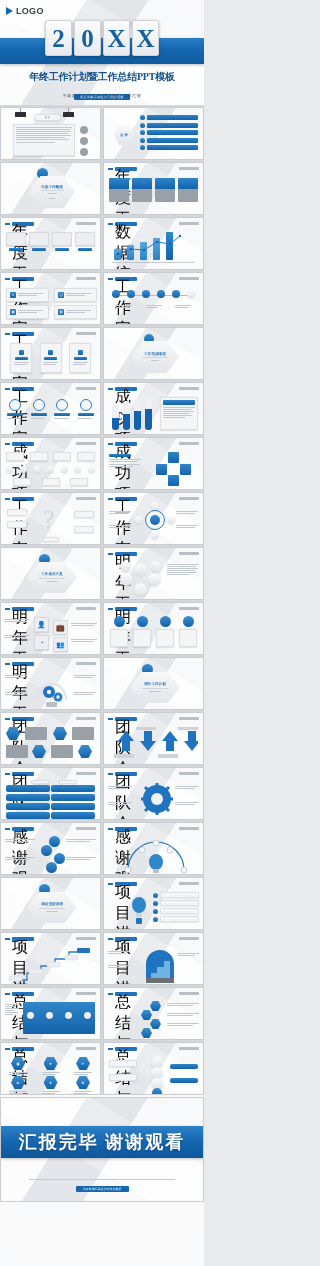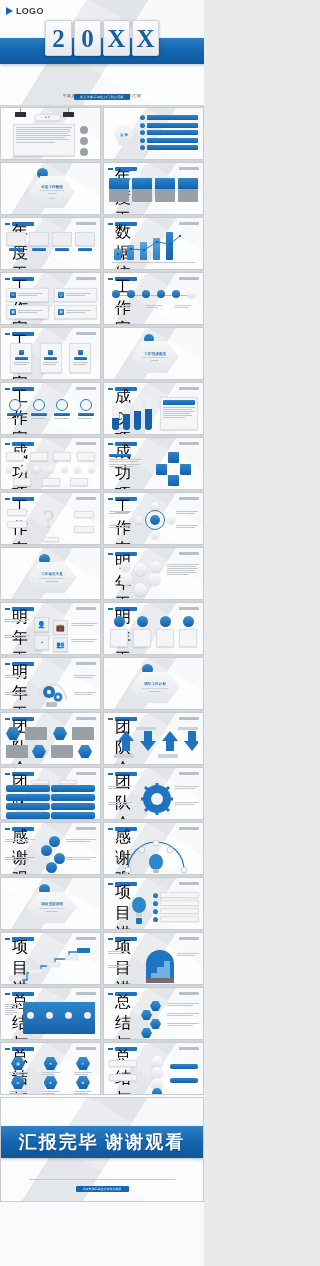--- a/index.html
+++ b/index.html
@@ -132,20 +132,21 @@
       <span class="logo-txt">LOGO</span>
     </div>
 
     <div class="year">
       <span class="d">2</span>
       <span class="d">0</span>
       <span class="d">X</span>
       <span class="d">X</span>
     </div>
 
+    <div class="cover-title">年终工作计划暨工作总结PPT模板</div>
     <div class="cover-sub">
       <span>北京市施工单位公司简介模板</span>
     </div>
     <div class="cover-kw">年终总结  新年计划  述职报告  工作汇报</div>
   </div>
 
   <div class="grid">
 
     <div class="cell paper">
       <div style="position:absolute;left:14px;top:4px;width:11px;height:5px;background:#2b2f34;border-radius:.5px"></div>

